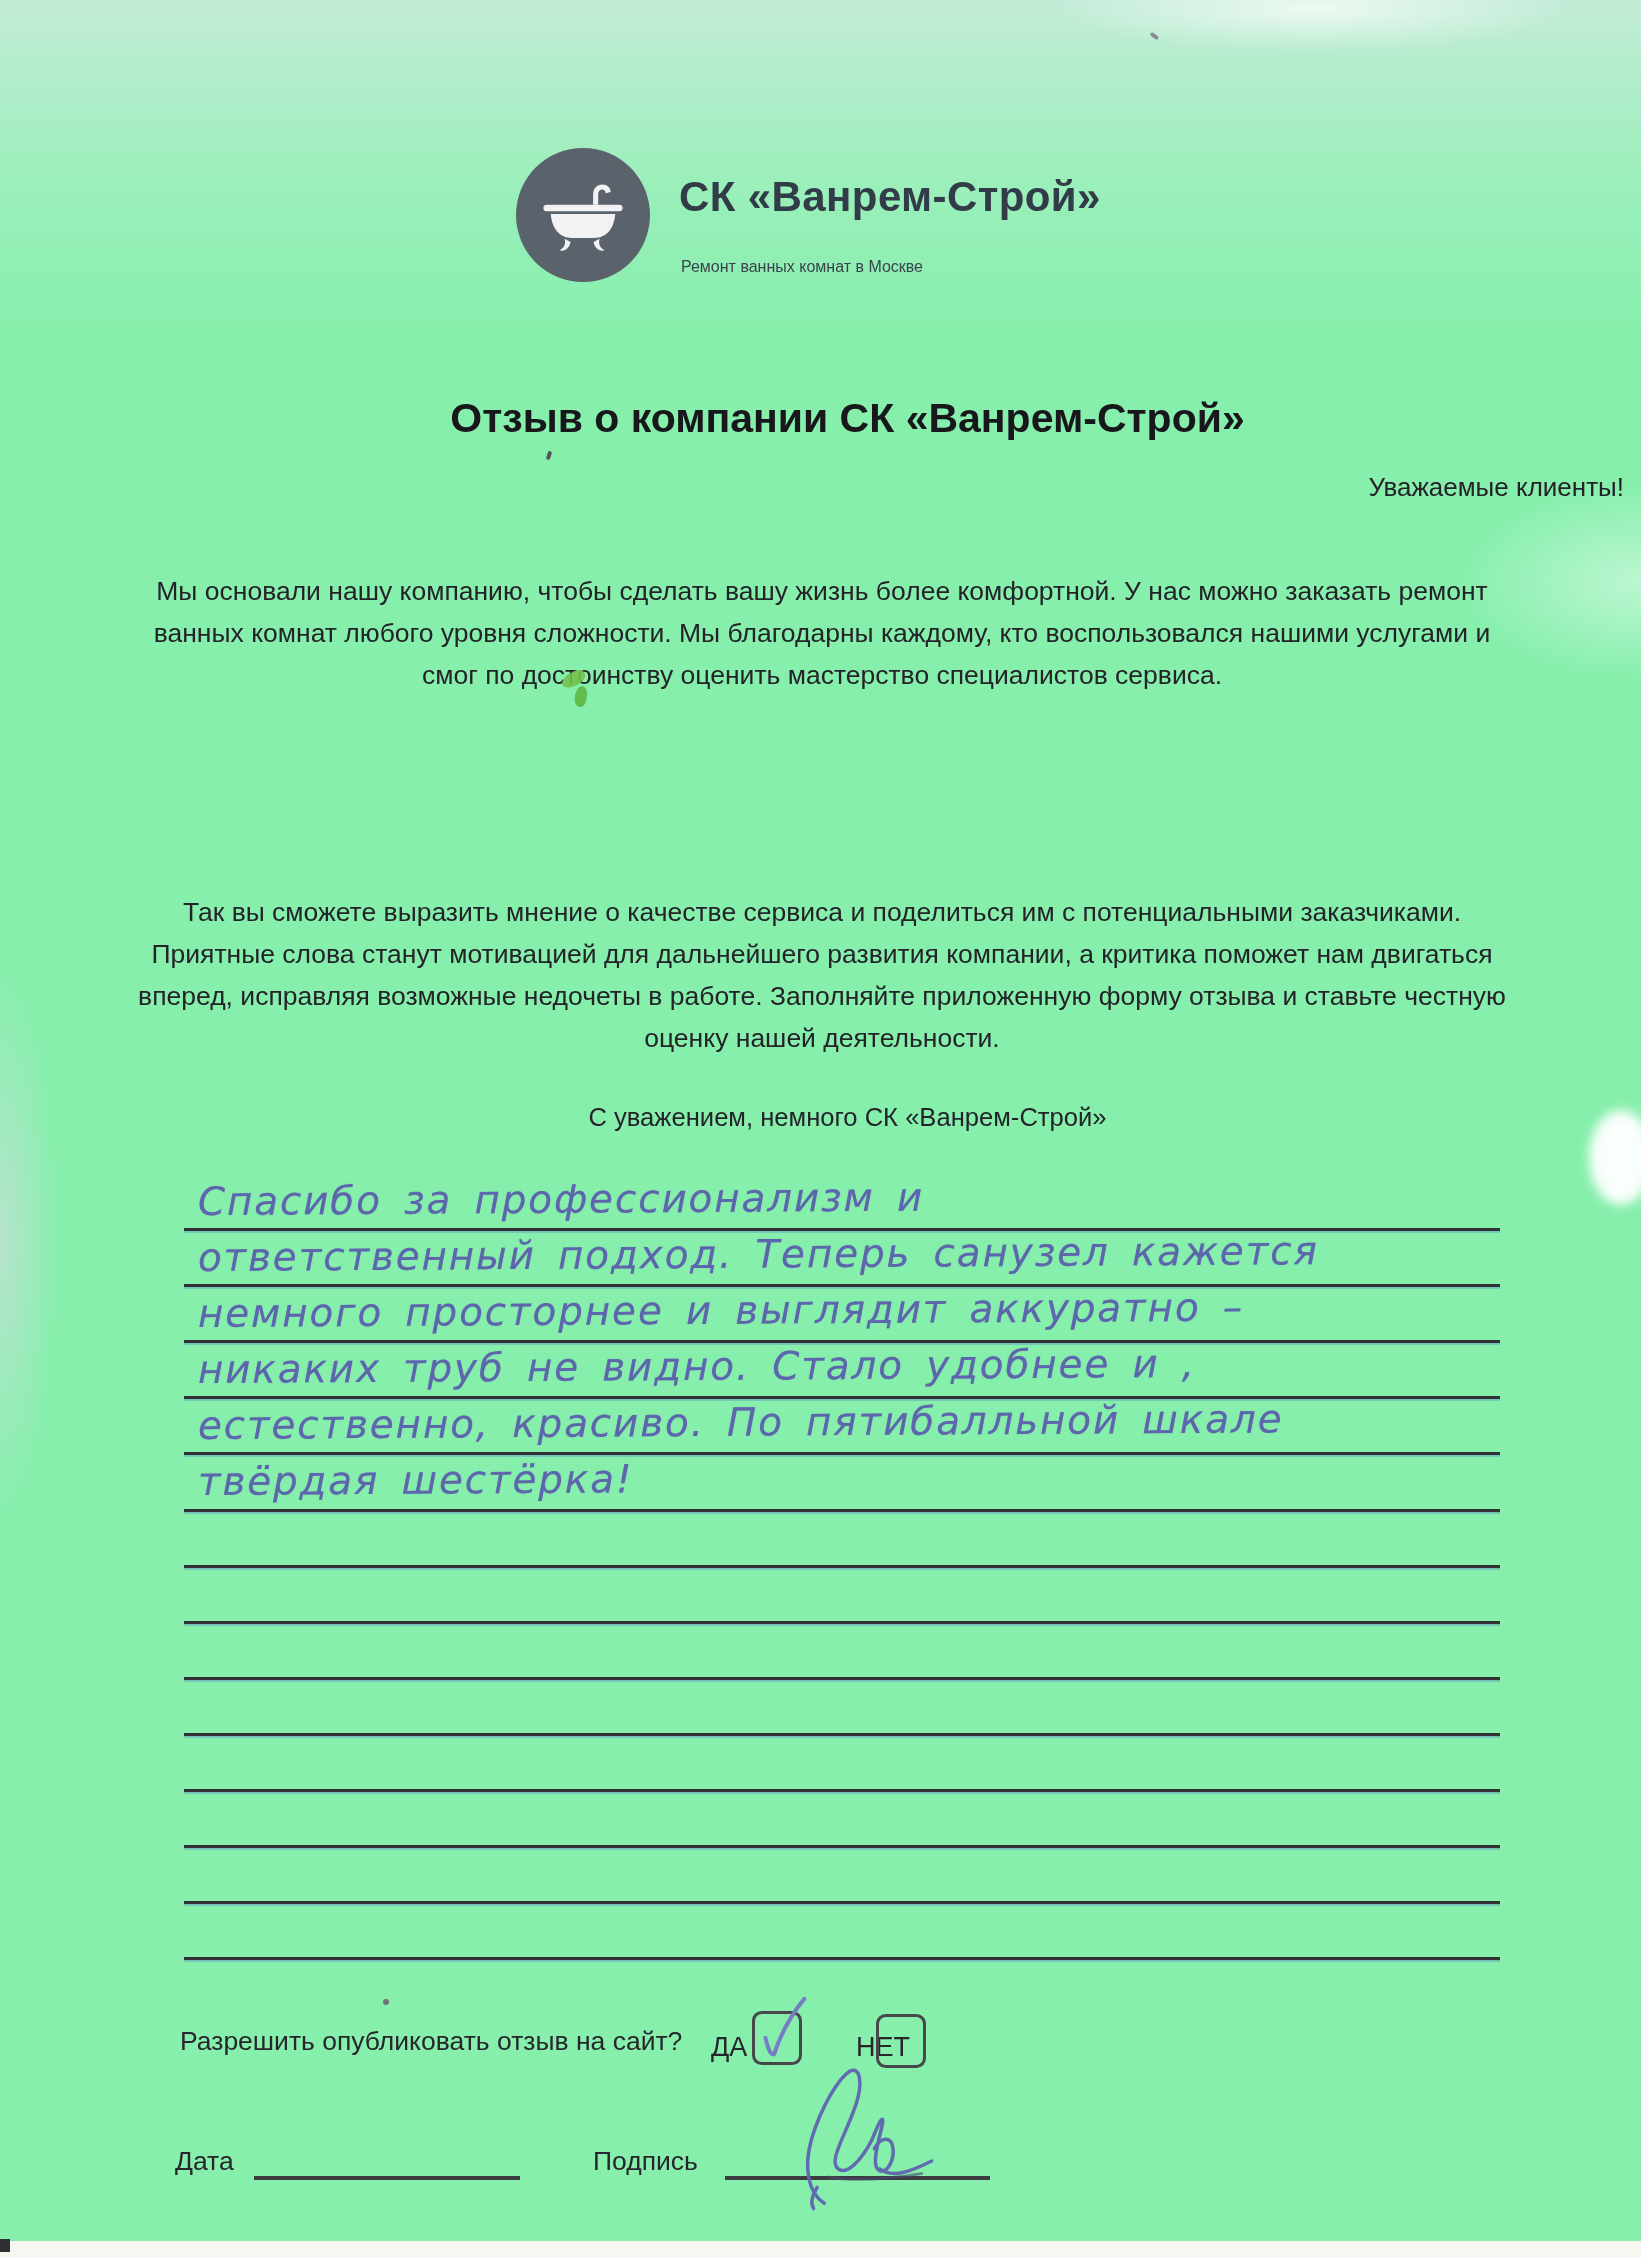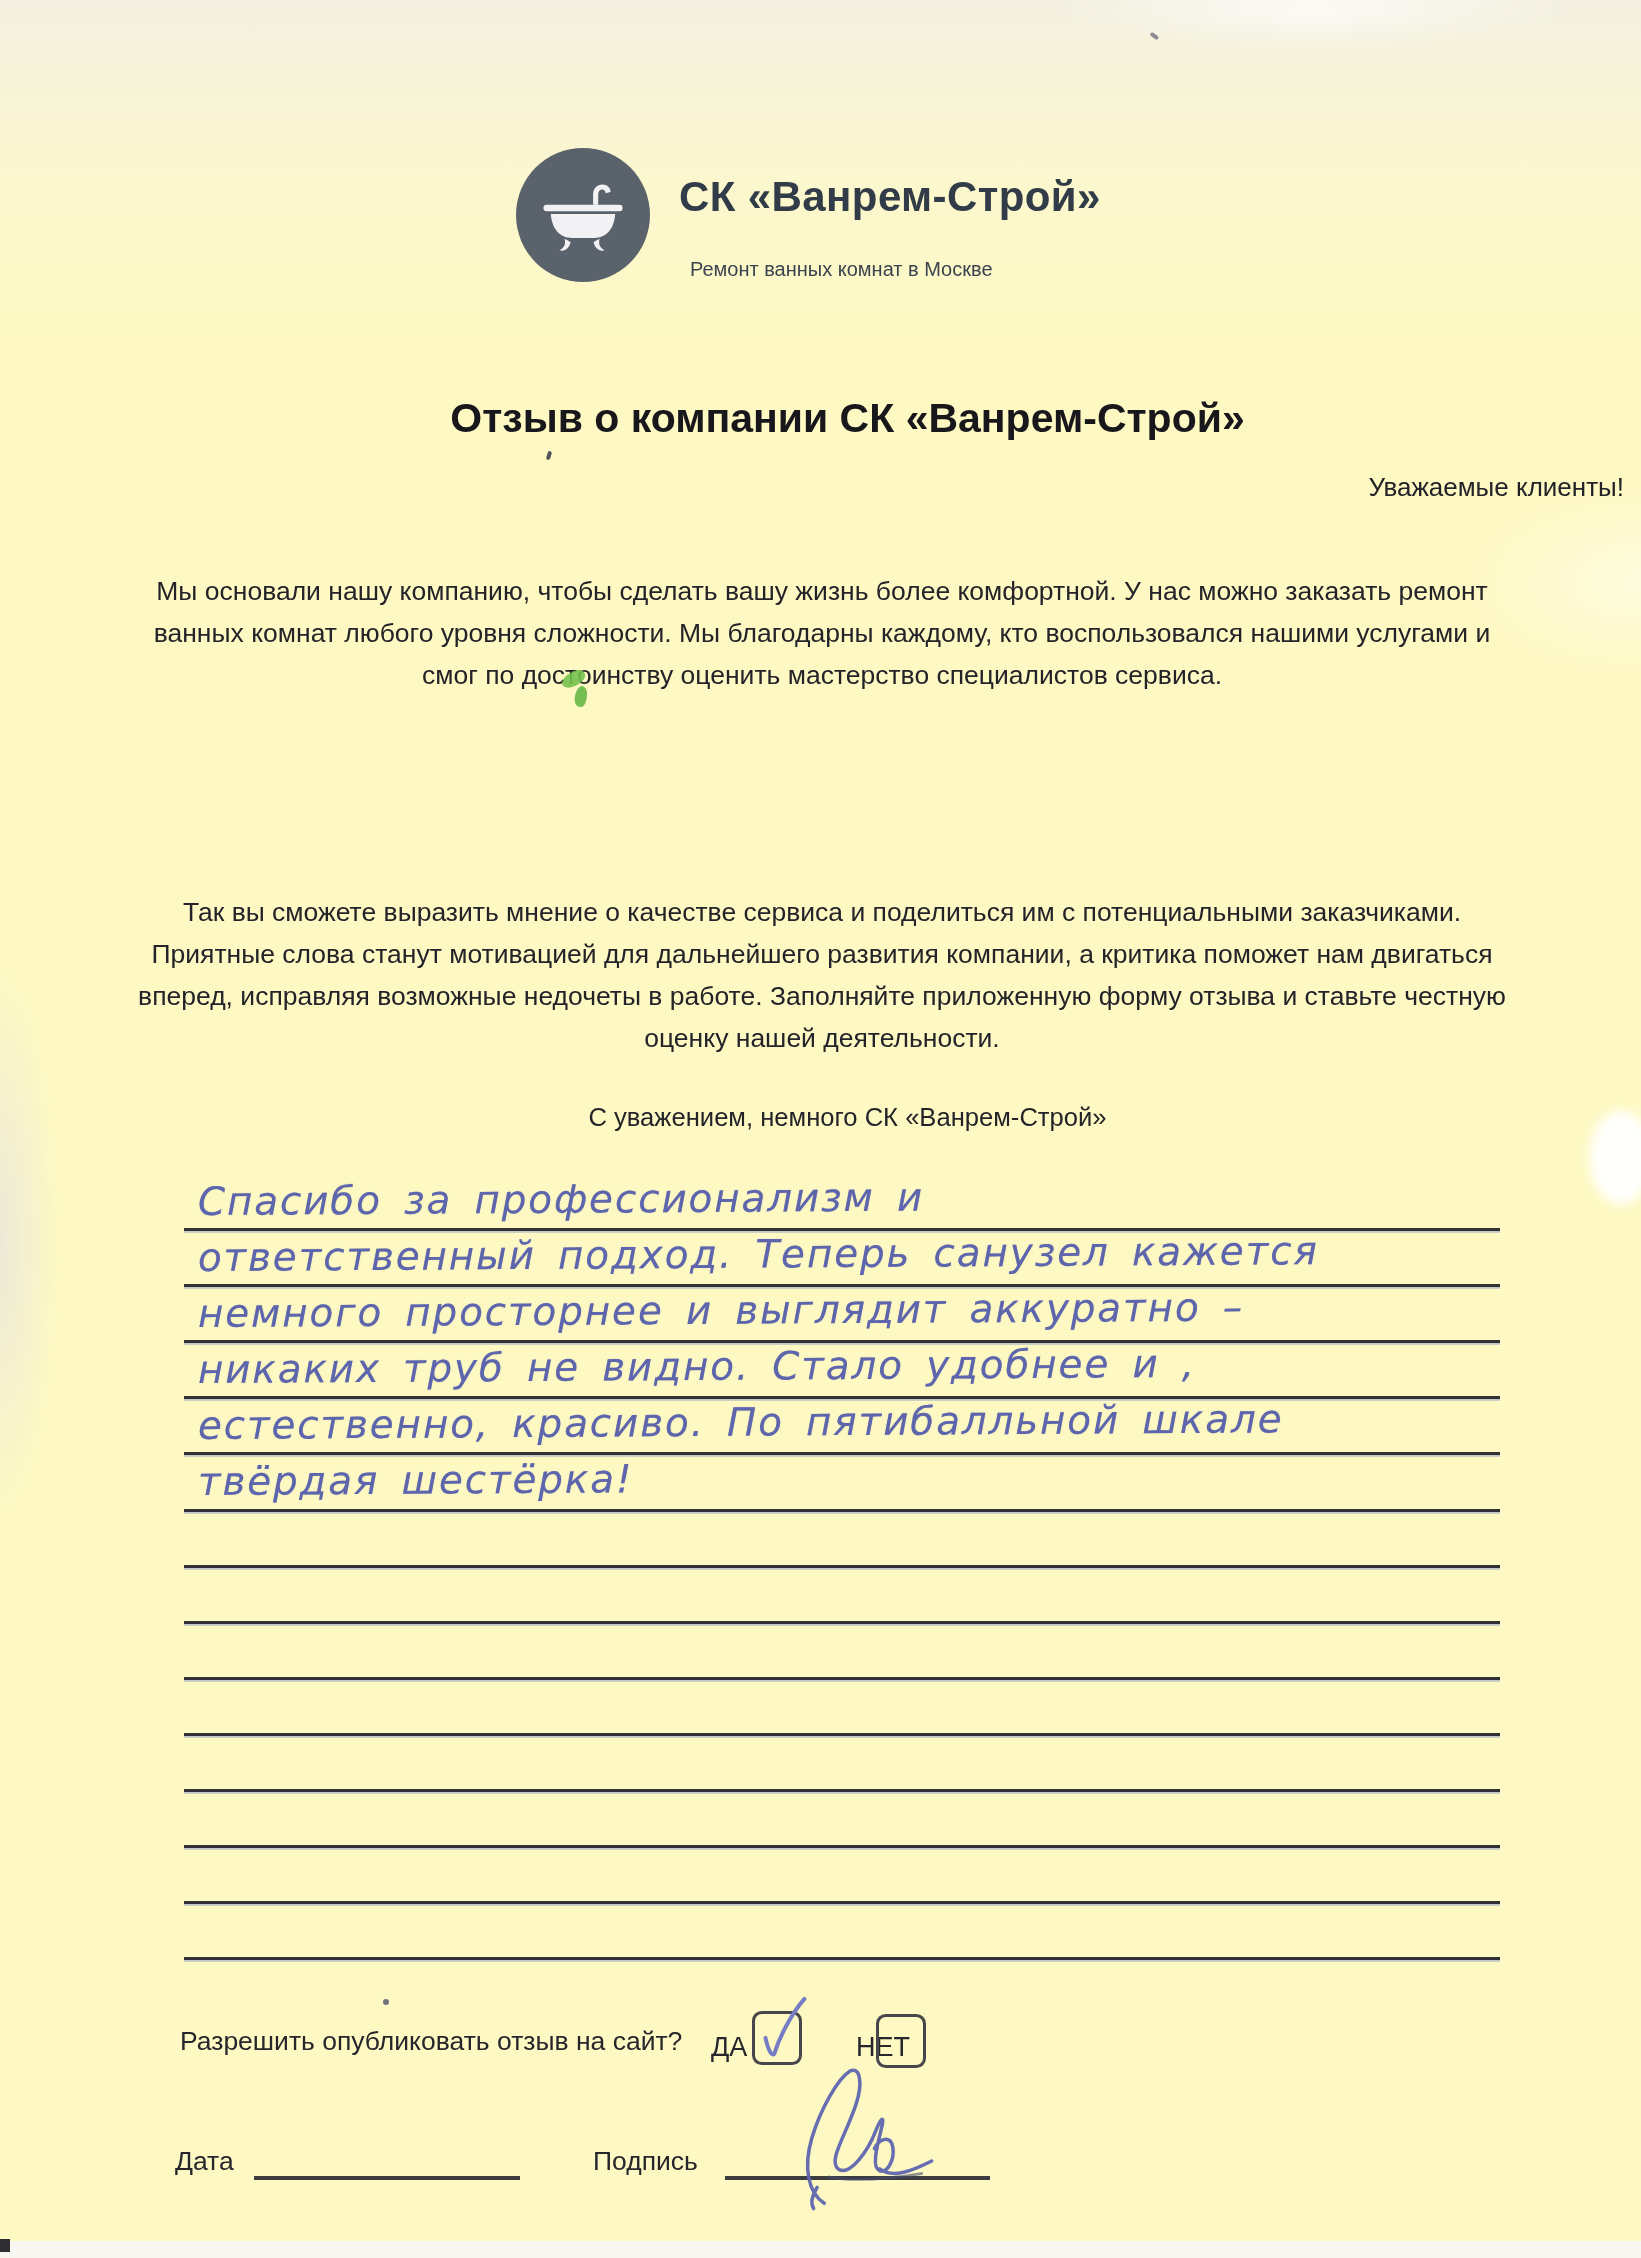--- a/index.html
+++ b/index.html
@@ -1,39 +1,39 @@
 <!DOCTYPE html>
 <html style="font-size:14px"><head>
 <meta charset="utf-8">
 <style>
   html,body{margin:0;padding:0;background:#d8d6de;}
   .page{
     position:relative;
     width:1642px;height:2258px;
-    background:#fef9c3;
+    background:#86efac;
     font-family:"Liberation Sans", sans-serif;
     overflow:hidden;
   }
   .page::before{
     content:"";position:absolute;inset:0;pointer-events:none;
     background:
       radial-gradient(371px 62px at 80% 8.8px, rgba(255,255,255,.7), transparent 70%),
       radial-gradient(265px 141px at 100% 582px, rgba(255,255,255,.45), transparent 70%),
       radial-gradient(79px 371px at 0% 55%, rgba(222,219,232,.55), transparent 75%),
       linear-gradient(180deg, rgba(236,233,244,.6), rgba(241,239,248,.2) 8%, transparent 15%);
   }
   .abs{position:absolute;}
 
   
   .logo-circle{
     left:516px;top:148px;width:134px;height:134px;border-radius:50%;
     background:#5a626b;display:flex;align-items:center;justify-content:center;
   }
   .company-name{left:679px;top:173px;font-size:42px;font-weight:bold;color:#323c48;letter-spacing:0.4px;}
-  .company-tagline{left:681px;top:258px;font-size:20px;color:#3a434f;margin-left:9px;}
+  .company-tagline{left:681px;top:258px;font-size:16px;color:#3a434f;}
 
   
   .form-title{left:71px;top:395px;width:1553px;text-align:center;font-size:41px;font-weight:bold;color:#17171c;}
   .greeting{left:71px;top:472px;width:1553px;text-align:right;font-size:26px;color:#222228;}
   .para{left:131px;width:1382px;text-align:center;font-size:26.5px;line-height:42px;color:#232329;}
   .p1{top:558px;margin-top:12px;} .p2{top:727px;} .p3{top:891px;}
   .closing{left:71px;top:1103px;width:1553px;text-align:center;font-size:25.6px;color:#232329;}
 
   
   .rule{

